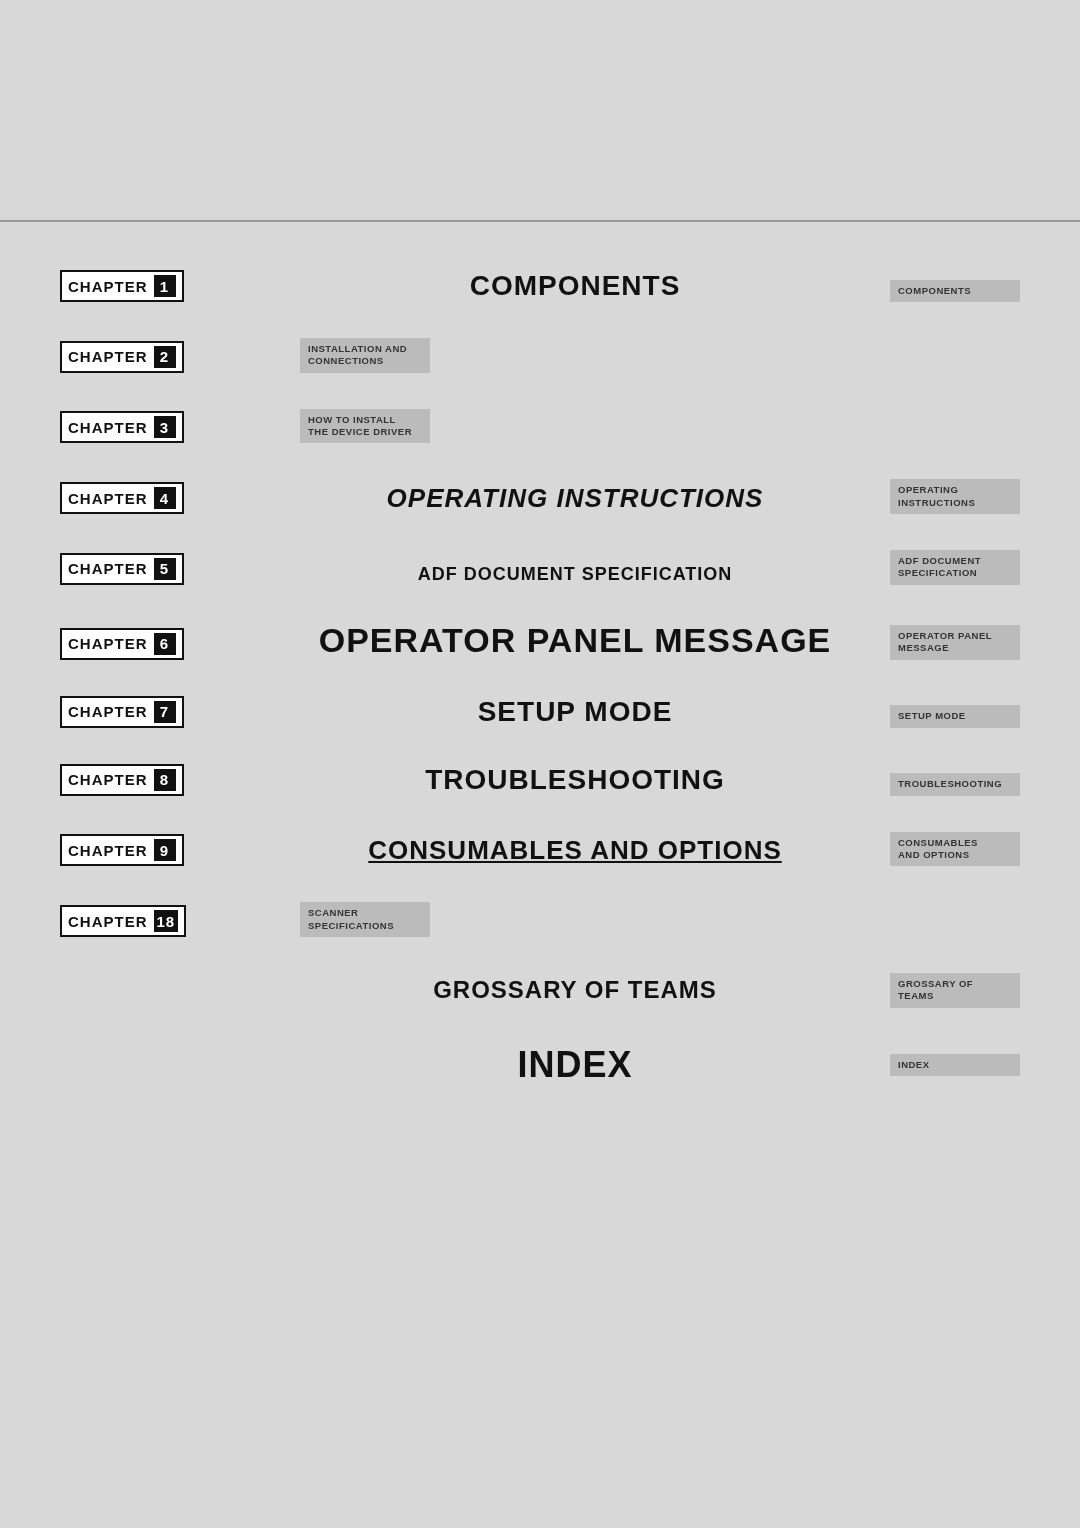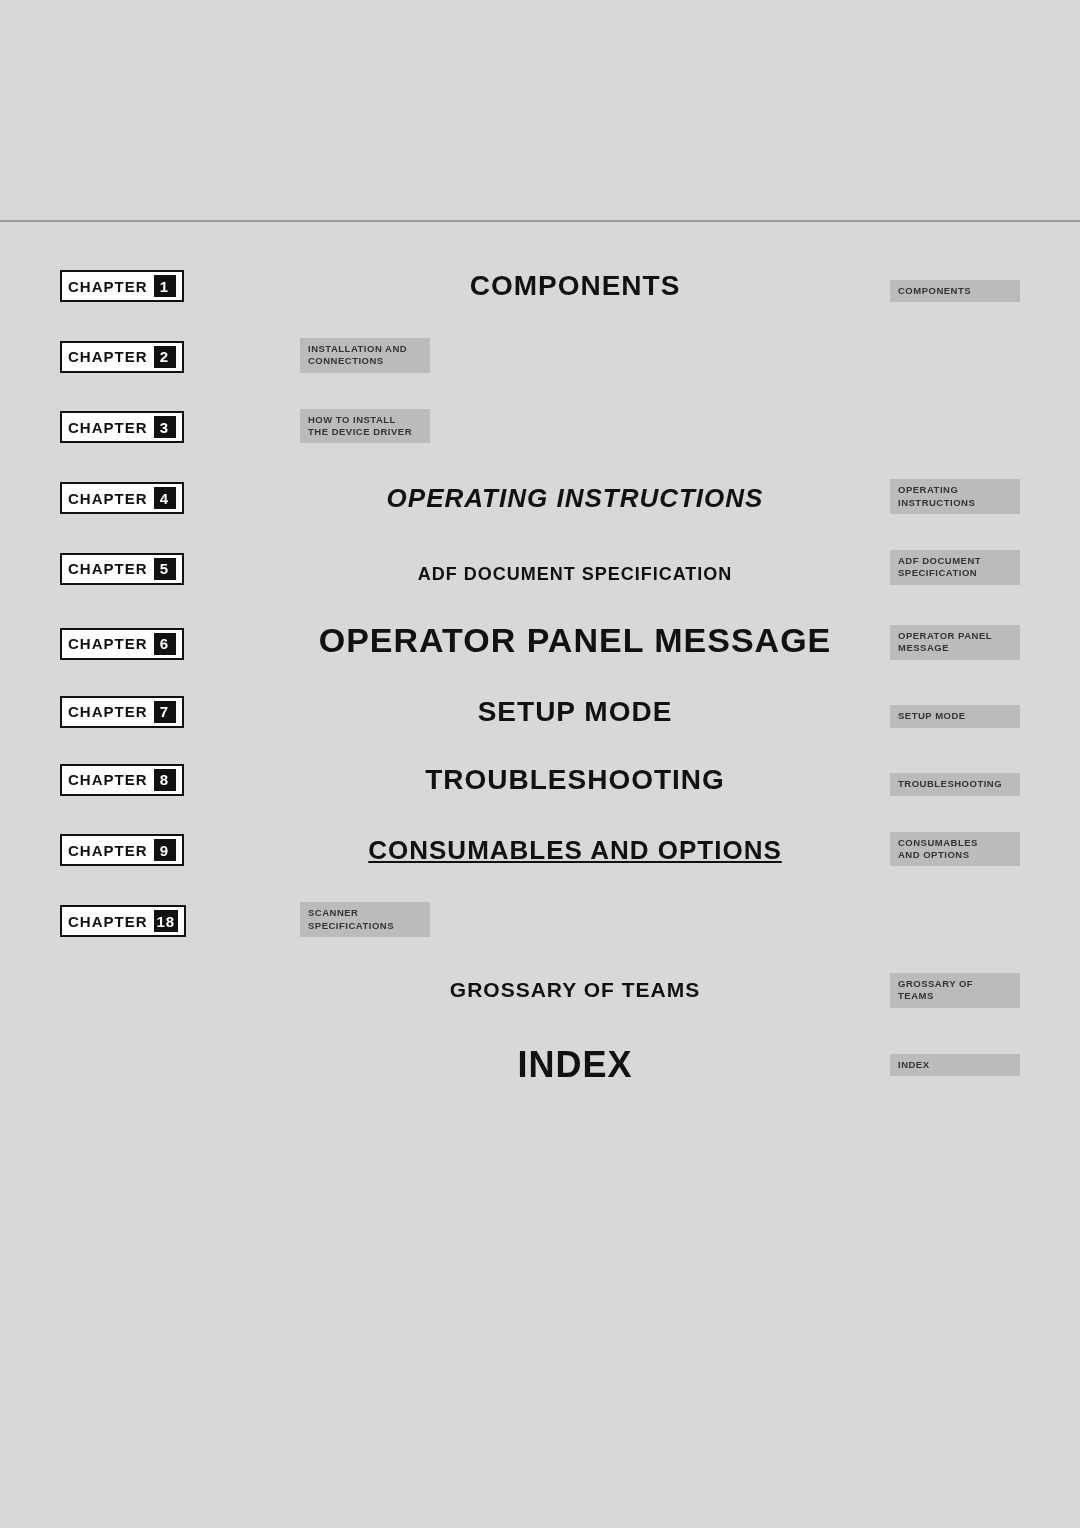--- a/index.html
+++ b/index.html
@@ -257,21 +257,21 @@
             <span style="margin-right: 4px;">CHAPTER</span>
             <span class="chapter-num">18</span>
           </span>
         </div>
         <div class="side-label">
           <span class="side-label-box">SCANNER<br>SPECIFICATIONS</span>
         </div>
       </div>
       <div class="toc-row glossary-row">
         <div class="no-chapter"></div>
-        <div class="chapter-title" style="font-size: 21px;">GROSSARY OF TEAMS</div>
+        <div class="chapter-title" style="font-size: 24px;">GROSSARY OF TEAMS</div>
         <div class="side-label">
           <span class="side-label-box">GROSSARY OF<br>TEAMS</span>
         </div>
       </div>
       <div class="toc-row index-row">
         <div class="no-chapter"></div>
         <div class="chapter-title" style="font-size: 36px;">INDEX</div>
         <div class="side-label">
           <span class="side-label-box">INDEX</span>
         </div>

